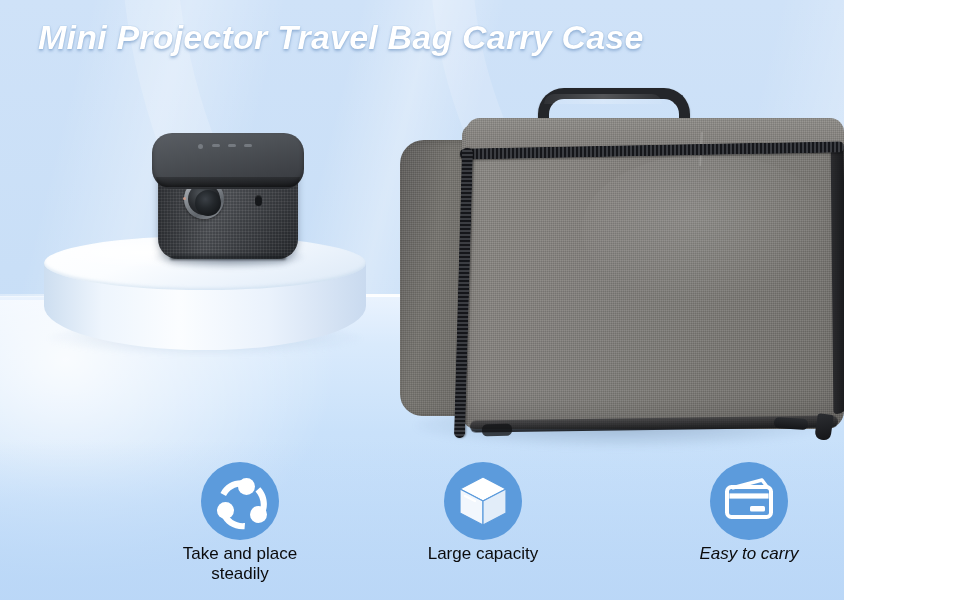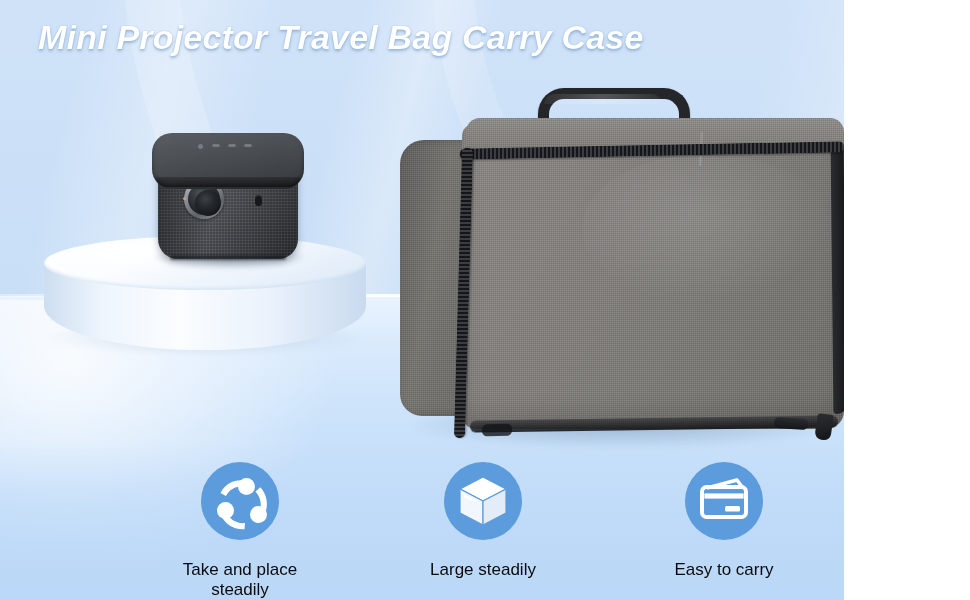--- a/index.html
+++ b/index.html
@@ -408,33 +408,33 @@
     height: 138px;
   }
   .feature {
     position: absolute;
     width: 210px;
     text-align: center;
     top: 0;
   }
   .feature.f1 { left: 135px; }
   .feature.f2 { left: 378px; }
-  .feature.f3 { left: 619px; }
+  .feature.f3 { left: 644px; font-style: italic; }
 
   .f-circle {
     width: 78px; height: 78px;
     border-radius: 50%;
     background: #5c9bdc;
     margin: 0 auto;
     position: relative;
   }
   .f-circle svg { position: absolute; left: 0; top: 0; }
 
   .f-label {
-    margin-top: 20px;
+    margin-top: 4px;
     font-size: 17px;
     line-height: 20px;
     color: #0b0b0c;
     font-weight: normal;
     white-space: pre-line;
   }
 </style>
 </head>
 <body>
 
@@ -530,21 +530,21 @@
       <div class="f-circle">
         <svg width="78" height="78" viewBox="0 0 78 78" aria-hidden="true">
           <g stroke="#5c9bdc" stroke-width="1.2" stroke-linejoin="round">
             <polygon points="39,15 62,27 39,39 16,27" fill="#ffffff"></polygon>
             <polygon points="16,27 39,39 39,63 16,51" fill="#f2f7fd"></polygon>
             <polygon points="62,27 62,51 39,63 39,39" fill="#e2edf9"></polygon>
           </g>
           <path d="M21 34 L31 39" stroke="#ffffff" stroke-width="2.2" stroke-linecap="round" fill="none"></path>
         </svg>
       </div>
-      <div class="f-label">Large steadily</div>
+      <div class="f-label">Large capacity</div>
     </div>
 
     <div class="feature f3">
       <div class="f-circle">
         <svg width="78" height="78" viewBox="0 0 78 78" aria-hidden="true">
           <g fill="none" stroke="#ffffff" stroke-width="4" stroke-linejoin="round">
             <path d="M22 26 L52 18 L58 26" stroke-width="3.4"></path>
             <rect x="17" y="25" width="44" height="30" rx="4.5"></rect>
           </g>
           <rect x="19.4" y="31.4" width="39.2" height="5.2" fill="#ffffff"></rect>

